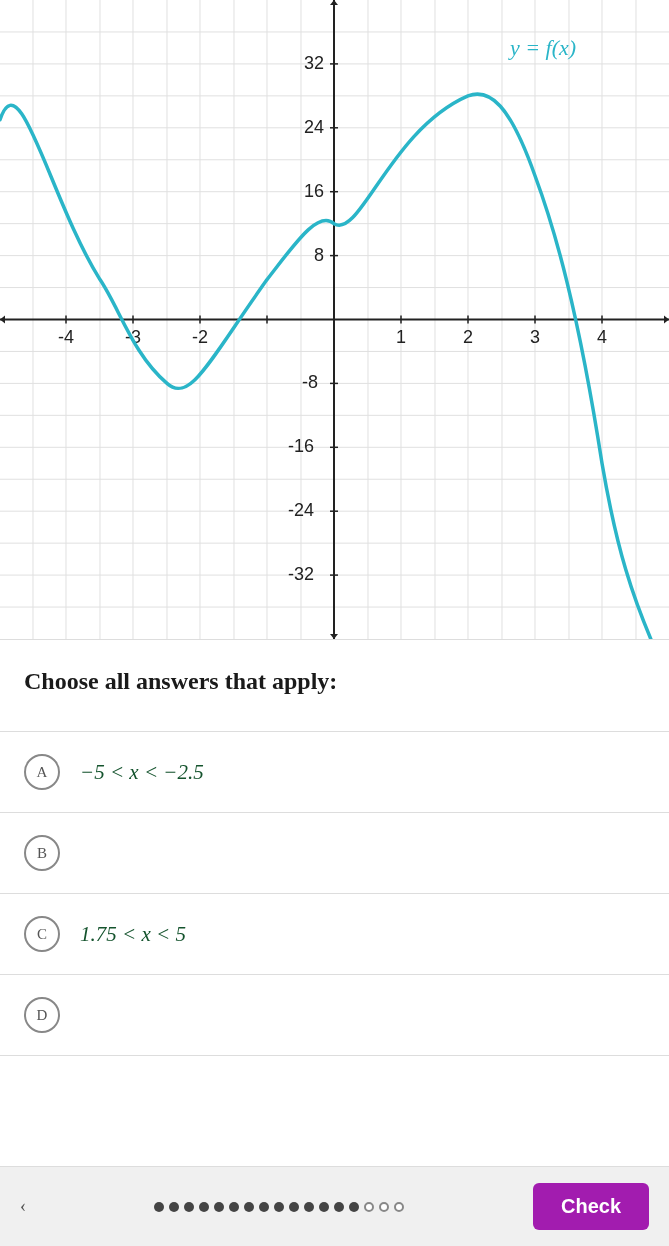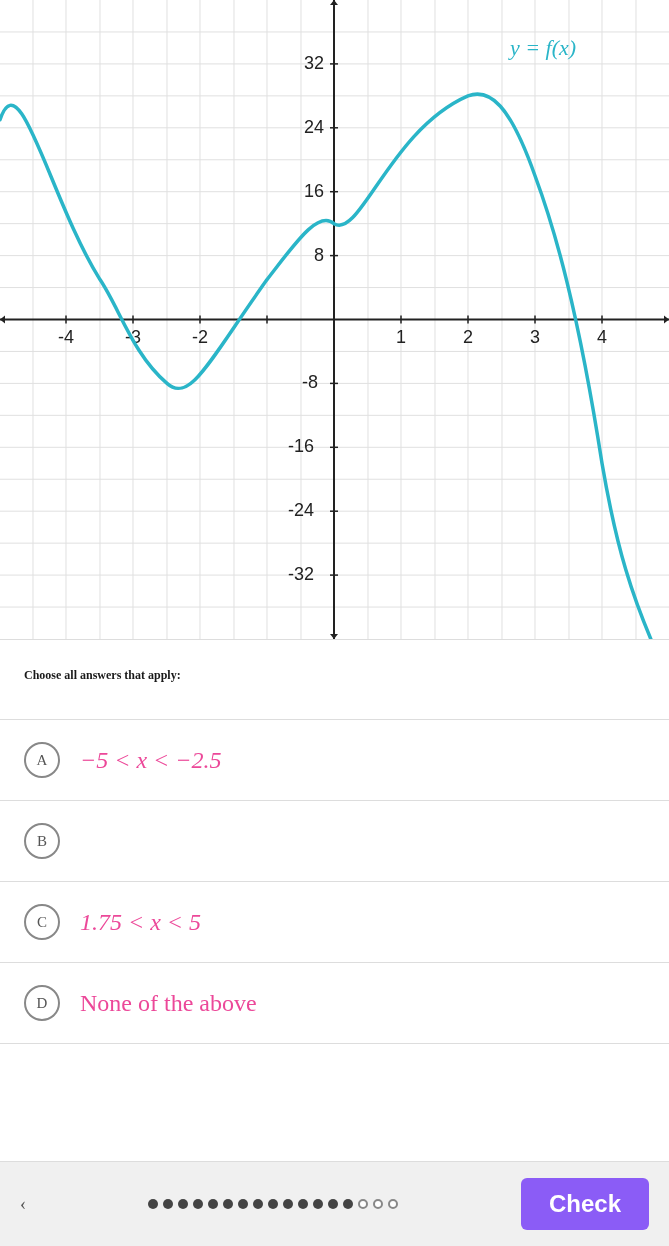--- a/index.html
+++ b/index.html
@@ -26,21 +26,21 @@
       width: 100%;
       height: 100%;
     }
 
     
     .question-area {
       padding: 28px 24px 16px 24px;
     }
 
     .question-label {
-      font-size: 12px;
+      font-size: 24px;
       font-weight: bold;
       color: #1a1a1a;
       margin-bottom: 0;
     }
 
     
     .choices-list {
       width: 100%;
       border-top: 1px solid #ddd;
       margin-top: 20px;
@@ -64,22 +64,22 @@
       align-items: center;
       justify-content: center;
       font-size: 15px;
       font-weight: 500;
       color: #555;
       flex-shrink: 0;
       margin-right: 20px;
     }
 
     .choice-text {
-      font-size: 24px;
-      color: #ec4899;
+      font-size: 21px;
+      color: #14532d;
       font-style: italic;
     }
 
     .choice-text .normal {
       font-style: normal;
     }
 
     
     .bottom-bar {
       margin-top: auto;
@@ -106,26 +106,26 @@
     .dot {
       width: 10px;
       height: 10px;
       border-radius: 50%;
     }
 
     .dot.filled { background: #444; }
     .dot.empty { background: #fff; border: 2px solid #888; }
 
     .check-btn {
-      background: #8b5cf6;
+      background: #a21caf;
       color: #fff;
       border: none;
       border-radius: 6px;
       padding: 12px 28px;
-      font-size: 24px;
+      font-size: 20px;
       font-weight: bold;
       cursor: pointer;
     }
   </style>
 </head>
 <body>
 
 <div class="graph-container">
   <svg class="graph-canvas" viewBox="0 0 669 640" preserveAspectRatio="none">
 
@@ -262,23 +262,20 @@
 
   <div class="choice-item">
     <div class="choice-badge">C</div>
     <div class="choice-text">
       1.75 &lt; <em>x</em> &lt; 5
     </div>
   </div>
 
   <div class="choice-item">
     <div class="choice-badge">D</div>
-    <div class="choice-text">
-      <span class="normal">None of the above</span>
-    </div>
   </div>
 
 </div>
 
 <div class="bottom-bar">
   <span class="nav-left">‹</span>
 
   <div class="progress-dots">
     <div class="dot filled"></div>
     <div class="dot filled"></div>

